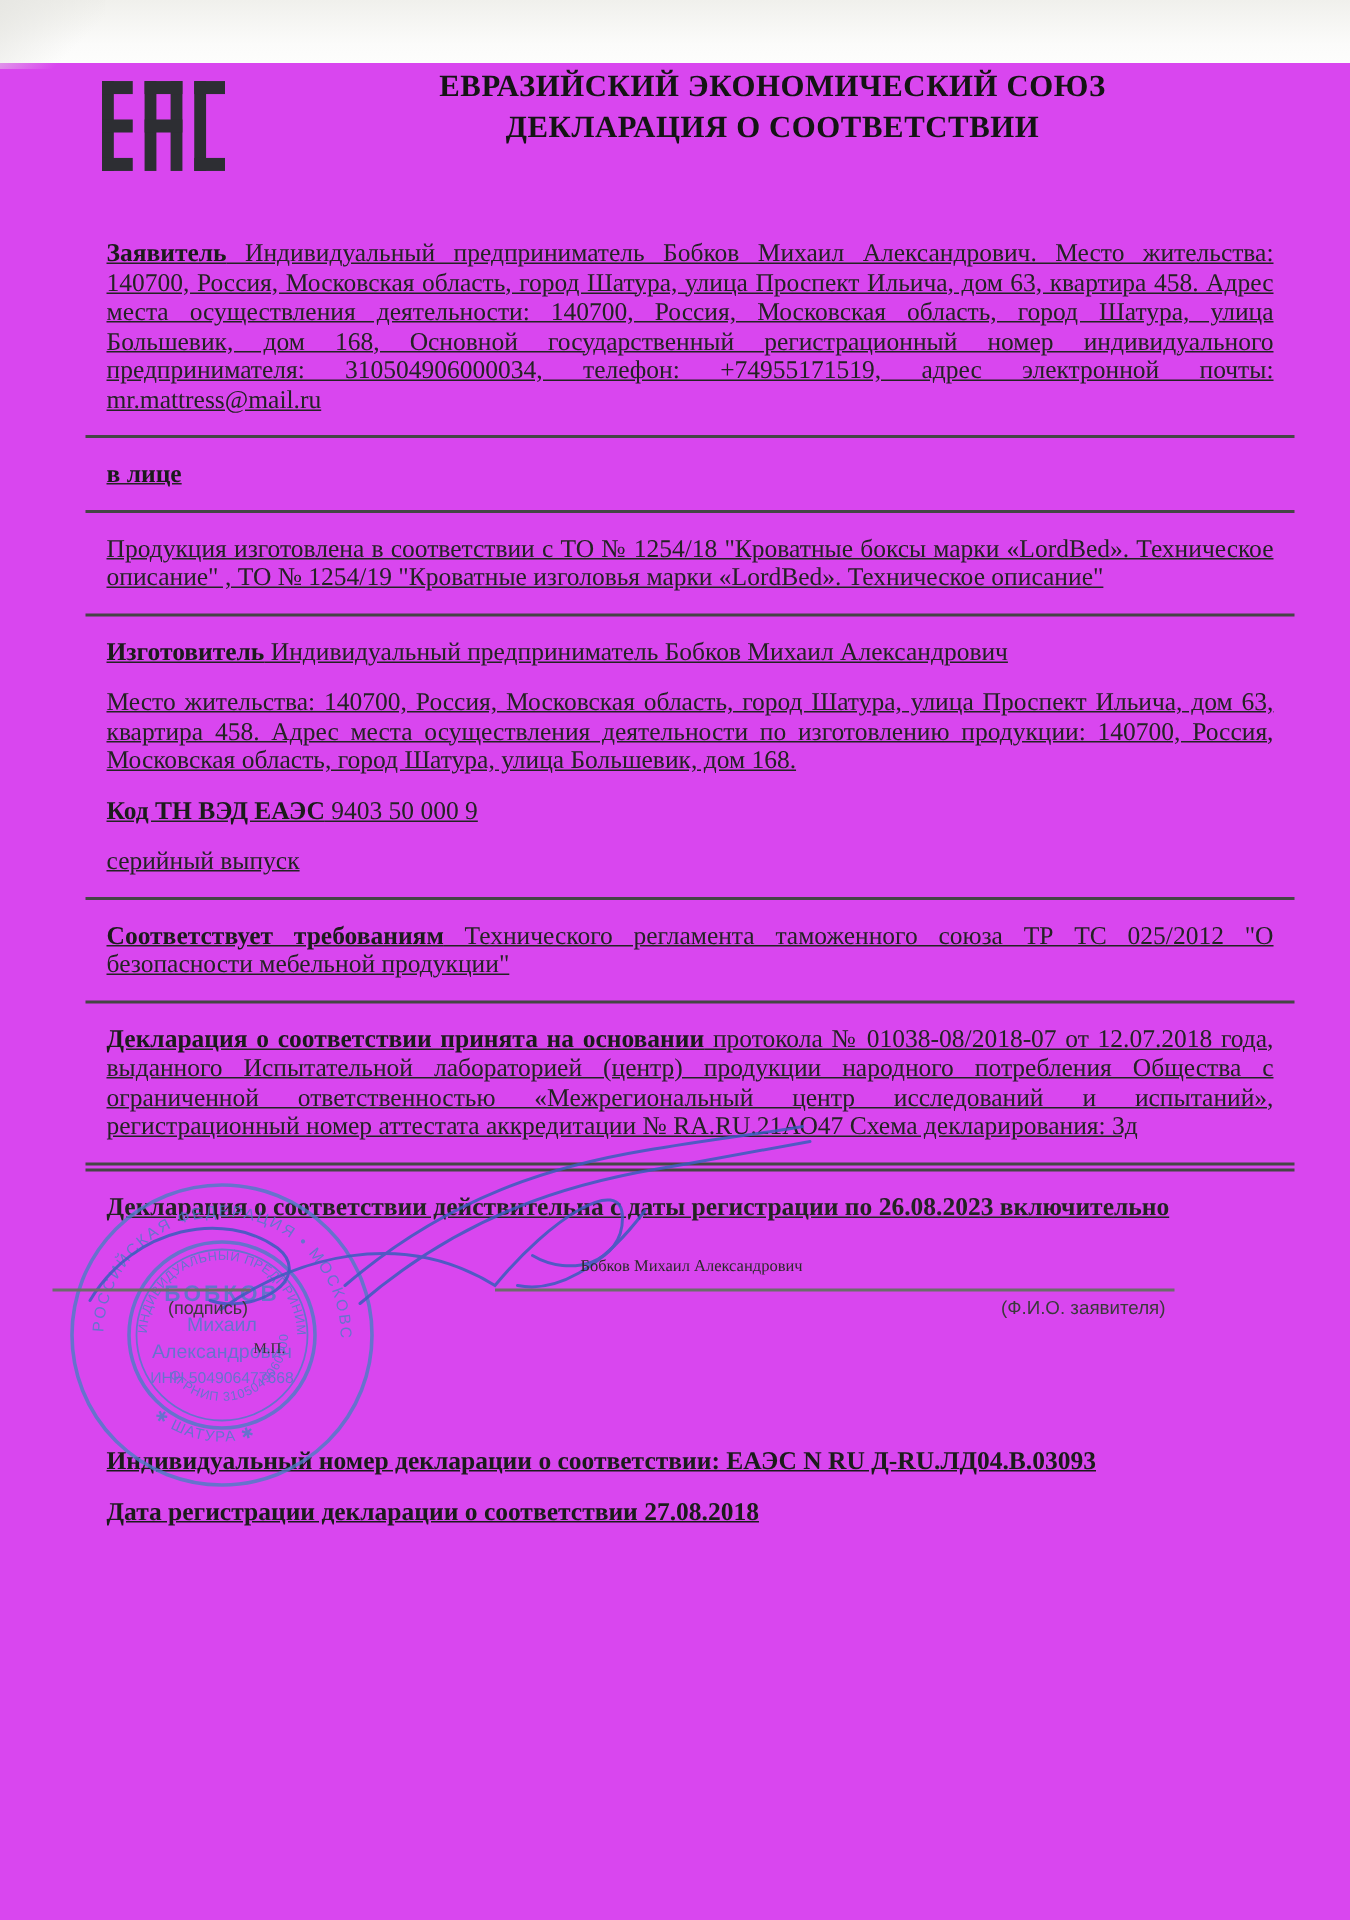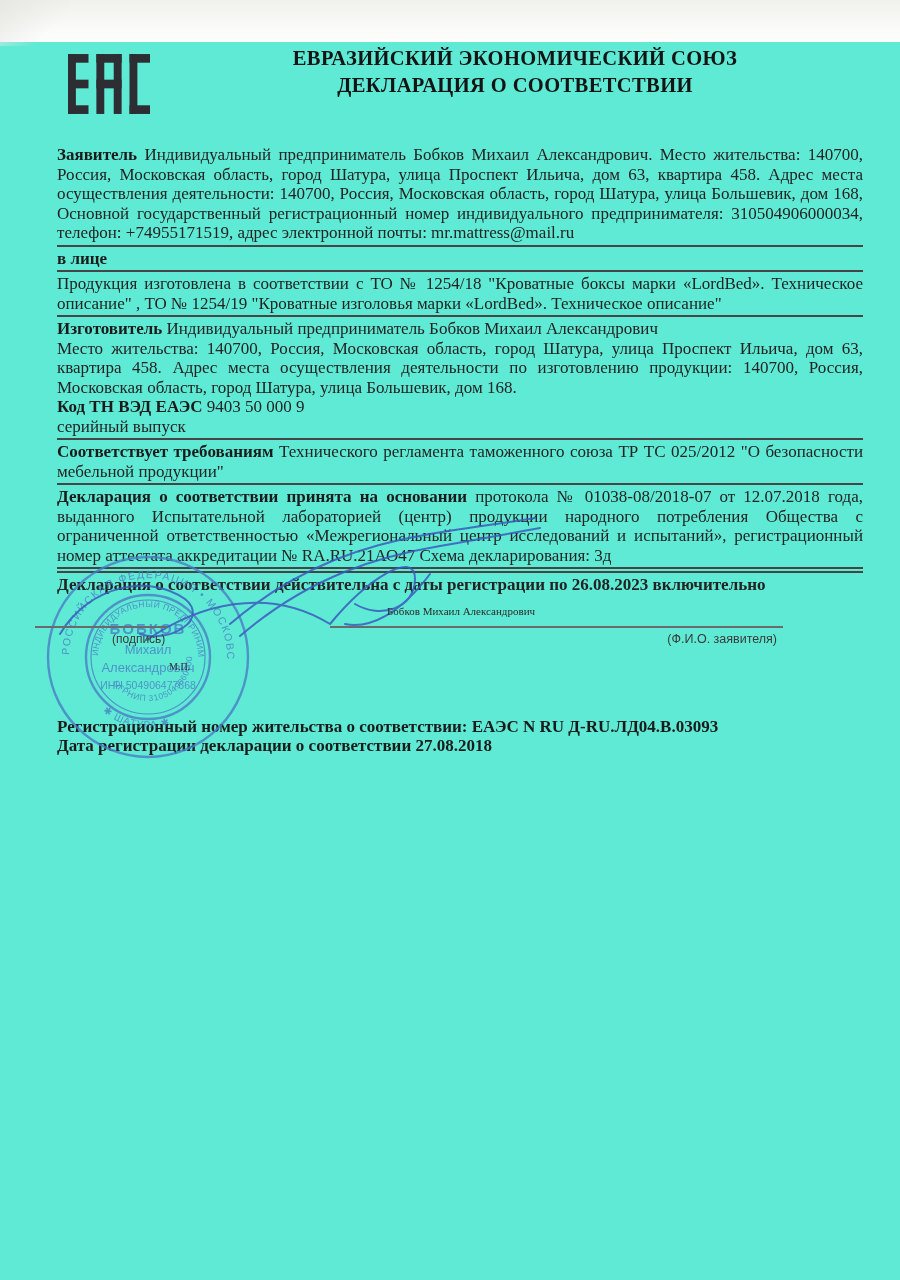--- a/index.html
+++ b/index.html
@@ -1,35 +1,35 @@
 <!DOCTYPE html>
 <html lang="ru"><head>
 <meta charset="utf-8">
 <style>
   html,body{margin:0;padding:0;background:#e9e9e7;}
   .page{
     position:relative;width:900px;height:1280px;margin:0 auto;
-    background:#5eead4;overflow:hidden;color:#222;
+    background:#d946ef;overflow:hidden;color:#222;
     font-family:"Liberation Serif", serif;
   }
   .scan-band{position:absolute;top:0;left:0;width:100%;height:42px;
     background:linear-gradient(180deg,#f0f0ec 0%, #fbfbfa 70%, #fdfdfc 100%);}
   .scan-corner{position:absolute;top:0;left:0;width:70px;height:46px;
     background:linear-gradient(135deg,#e7e7e3 0%, rgba(253,253,252,0) 70%);}
 
   
   .header{position:absolute;top:45px;left:0;width:100%;}
   .logo{position:absolute;left:68px;top:1px;}
   .titles{margin-left:175px;width:680px;text-align:center;
     font-weight:bold;font-size:20.5px;line-height:27px;color:#141414;letter-spacing:.4px;}
 
   
   .doc{position:absolute;top:145px;left:57px;width:806px;
     font-size:17px;line-height:19.5px;color:#232323;}
-  .doc p{margin:0;text-align:justify;}
+  .doc p{margin:14px;text-align:justify;text-decoration:underline;}
   .doc .nojust{text-align:left;}
   .rule{border:0;border-top:2px solid #454545;height:0;margin:2px 0 2px 0;}
   b,.b{font-weight:bold;color:#1b1b1b;}
   .validity{font-weight:bold;text-align:left;margin-top:1px;}
 
   
   .sig-area{position:relative;height:122px;}
   .sign-line{position:absolute;left:-22px;top:31px;width:132px;border-top:2px solid #6b6b6b;}
   .sign-caption{position:absolute;left:55px;top:35px;width:120px;
     font-size:12px;color:#3a3a3a;font-family:"Liberation Sans",sans-serif;}
@@ -143,16 +143,16 @@
 
       <div class="sign-line"></div>
       <div class="sign-caption">(подпись)</div>
       <div class="mp">М.П.</div>
 
       <div class="fio-name">Бобков Михаил Александрович</div>
       <div class="fio-line"></div>
       <div class="fio-caption">(Ф.И.О. заявителя)</div>
     </div>
 
-    <p class="reg1">Регистрационный номер жительства о соответствии: ЕАЭС N RU Д-RU.ЛД04.В.03093</p>
+    <p class="reg1">Индивидуальный номер декларации о соответствии: ЕАЭС N RU Д-RU.ЛД04.В.03093</p>
     <p class="reg2">Дата регистрации декларации о соответствии 27.08.2018</p>
   </div>
 </div>
 
 </body></html>

